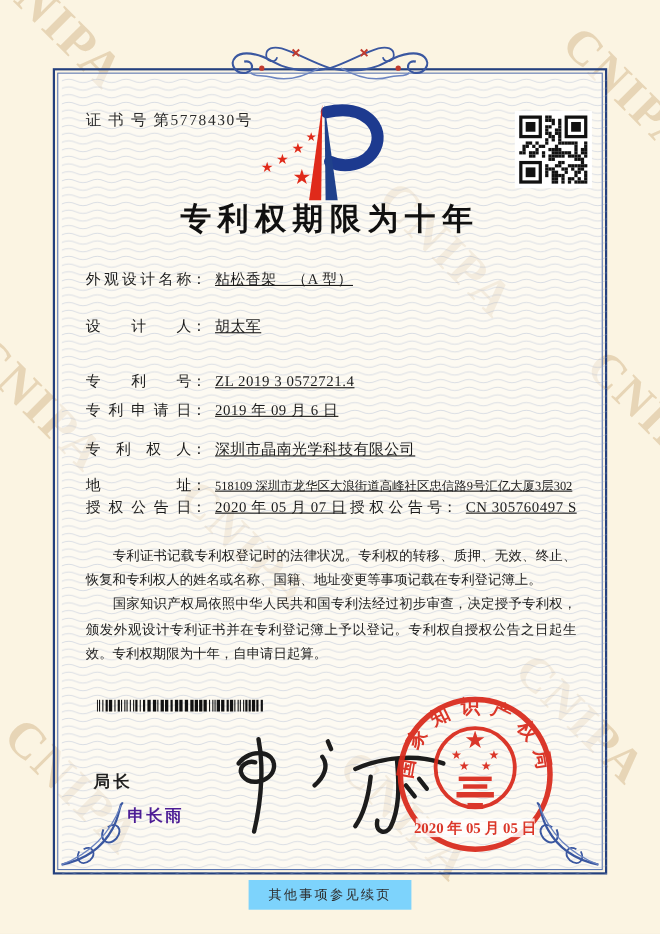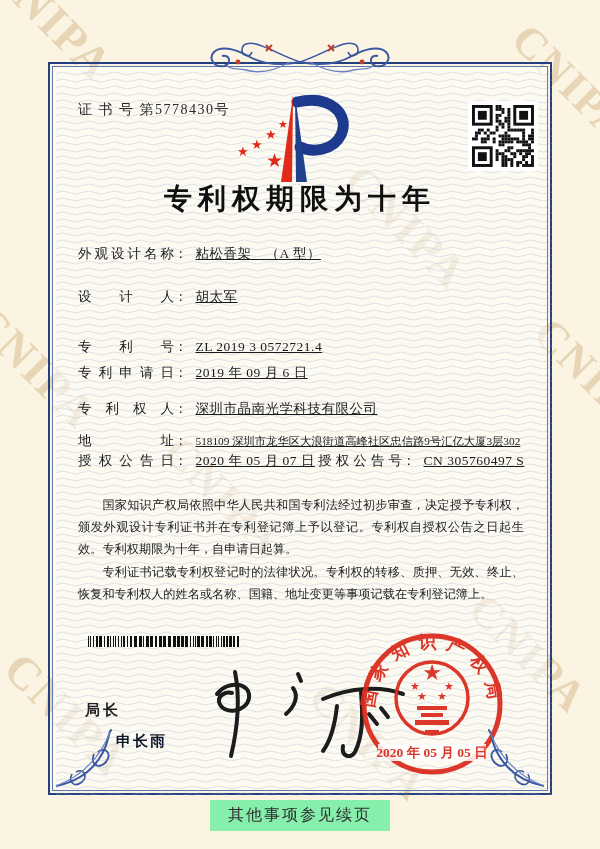--- a/index.html
+++ b/index.html
@@ -71,33 +71,33 @@
   .barcode i { display:inline-block; height:11px; background:#111; }
 
   .officer-title {
     position:absolute; left:85px; top:701px;
     font-family:"Liberation Sans","DejaVu Sans",sans-serif;
     font-size:15px; font-weight:bold; letter-spacing:3px; color:#222;
   }
   .officer-name {
     position:absolute; left:85px; top:732px;
     font-family:"Liberation Sans","DejaVu Sans",sans-serif;
-    font-size:15px; font-weight:bold; letter-spacing:2px; color:#0f172a;padding-left:31px;
+    font-size:15px; font-weight:bold; letter-spacing:2px; color:#4c1d95;padding-left:31px;
   }
   .signature-svg { position:absolute; left:205px; top:658px; }
   .seal-svg { position:absolute; left:358px; top:630px; opacity:0.93; }
 
   .page-info {
     position:absolute; left:0; top:774px; width:100%;
     text-align:center; font-size:11px; color:#333; letter-spacing:1px;
   }
   .note-box {
     position:absolute; left:50%; top:800px; transform:translateX(-50%);
-    background:#86efac; padding:5px 18px; z-index:5;
-    font-size:16px; letter-spacing:2px; color:#2e2e2e; white-space:nowrap;
+    background:#7dd3fc; padding:5px 18px; z-index:5;
+    font-size:12px; letter-spacing:2px; color:#2e2e2e; white-space:nowrap;
   }
 </style>
 </head>
 <body>
 
 <div class="page">
 
   <svg width="0" height="0" style="position:absolute" aria-hidden="true">
     <defs>
       <g id="flourish-half">
@@ -339,22 +339,22 @@
     <div class="field-row row-grant">
       <span>
         <span class="field-label">授权公告日</span><span class="field-colon">：</span><span class="field-value">2020 年 05 月 07 日</span>
       </span>
       <span class="grant-no-group">
         <span class="field-label">授权公告号</span><span class="field-colon">：</span><span class="field-value">CN 305760497 S</span>
       </span>
     </div>
 
     <div class="body-paragraphs">
+      <p>专利证书记载专利权登记时的法律状况。专利权的转移、质押、无效、终止、恢复和专利权人的姓名或名称、国籍、地址变更等事项记载在专利登记簿上。</p>
       <p>国家知识产权局依照中华人民共和国专利法经过初步审查，决定授予专利权，颁发外观设计专利证书并在专利登记簿上予以登记。专利权自授权公告之日起生效。专利权期限为十年，自申请日起算。</p>
-      <p>专利证书记载专利权登记时的法律状况。专利权的转移、质押、无效、终止、恢复和专利权人的姓名或名称、国籍、地址变更等事项记载在专利登记簿上。</p>
     </div>
 
     <div class="barcode" id="barcode"><i style="width:1px;margin-right:1px"></i><i style="width:1px;margin-right:2px"></i><i style="width:1px;margin-right:2px"></i><i style="width:2px;margin-right:1px"></i><i style="width:3px;margin-right:2px"></i><i style="width:1px;margin-right:2px"></i><i style="width:2px;margin-right:1px"></i><i style="width:1px;margin-right:2px"></i><i style="width:1px;margin-right:1px"></i><i style="width:1px;margin-right:2px"></i><i style="width:1px;margin-right:2px"></i><i style="width:1px;margin-right:1px"></i><i style="width:2px;margin-right:2px"></i><i style="width:1px;margin-right:2px"></i><i style="width:2px;margin-right:2px"></i><i style="width:3px;margin-right:2px"></i><i style="width:3px;margin-right:1px"></i><i style="width:1px;margin-right:2px"></i><i style="width:3px;margin-right:1px"></i><i style="width:3px;margin-right:2px"></i><i style="width:2px;margin-right:2px"></i><i style="width:3px;margin-right:1px"></i><i style="width:3px;margin-right:2px"></i><i style="width:3px;margin-right:2px"></i><i style="width:3px;margin-right:1px"></i><i style="width:3px;margin-right:1px"></i><i style="width:3px;margin-right:1px"></i><i style="width:3px;margin-right:2px"></i><i style="width:1px;margin-right:2px"></i><i style="width:1px;margin-right:1px"></i><i style="width:1px;margin-right:1px"></i><i style="width:3px;margin-right:1px"></i><i style="width:3px;margin-right:2px"></i><i style="width:2px;margin-right:1px"></i><i style="width:3px;margin-right:1px"></i><i style="width:1px;margin-right:2px"></i><i style="width:1px;margin-right:1px"></i><i style="width:1px;margin-right:2px"></i><i style="width:1px;margin-right:1px"></i><i style="width:2px;margin-right:1px"></i><i style="width:2px;margin-right:1px"></i><i style="width:3px;margin-right:1px"></i><i style="width:2px;margin-right:2px"></i><i style="width:2px;margin-right:2px"></i></div>
 
     <div class="officer-title">局长</div>
     <div class="officer-name">申长雨</div>
 
     <svg class="signature-svg" width="210" height="115" viewBox="0 0 210 115">
       <g fill="none" stroke="#1c1c1c" stroke-width="4" stroke-linecap="round">
         <path d="M30,14 C34,34 34,64 26,98"></path>

